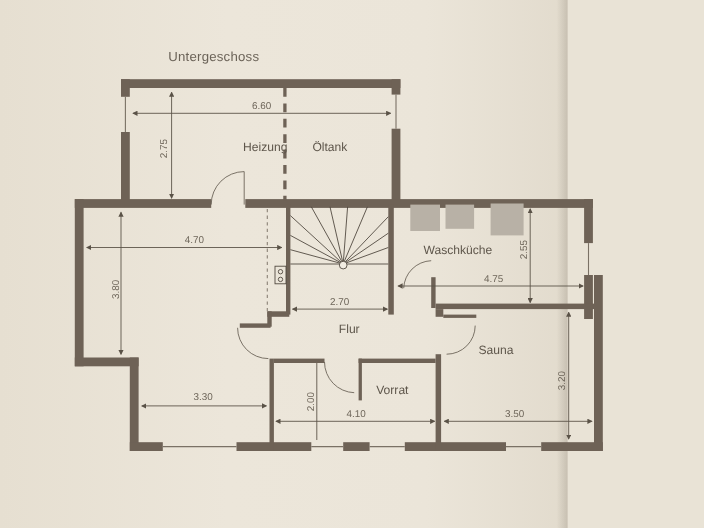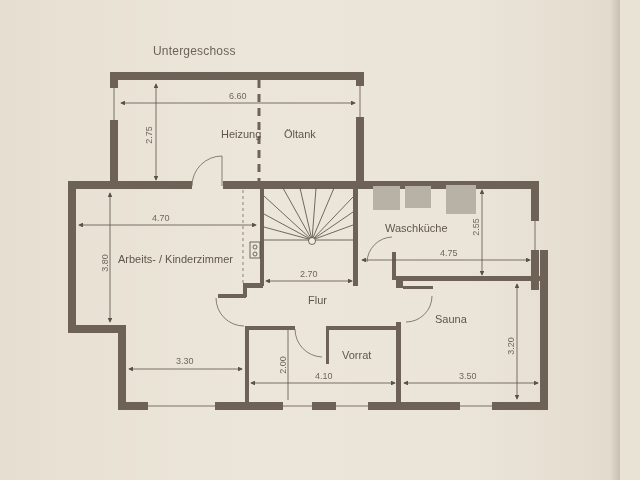--- a/index.html
+++ b/index.html
@@ -1,17 +1,17 @@
 <!DOCTYPE html>
 <html><head>
   <meta charset="utf-8">
   <style>
     html, body { margin:0; padding:0; }
     body { width:640px; height:480px; overflow:hidden; background:#e9e3d6; font-family:"Liberation Sans", sans-serif; }
-    .page { position:relative; width:620px; height:480px; background:linear-gradient(90deg,#e6dfd1 0%,#ece6da 40%,#ebe5d9 75%,#e2dbcd 100%); }
+    .page { position:relative; width:516px; height:480px; background:linear-gradient(90deg,#e6dfd1 0%,#ece6da 40%,#ebe5d9 75%,#e2dbcd 100%); }
     .edge { position:absolute; right:0; top:0; width:10px; height:480px; background:linear-gradient(90deg,rgba(0,0,0,0),rgba(120,110,95,0.25)); }
     svg { position:absolute; left:0; top:0; }
     .title { position:absolute; left:153px; top:44px; font-size:12px; color:#6b6358; letter-spacing:0.2px; }
     .lbl { position:absolute; font-size:11px; color:#5e564b; white-space:nowrap; }
     .dim { position:absolute; font-size:9px; color:#6f675b; white-space:nowrap; }
     .vert { transform:rotate(-90deg); transform-origin:center; }
   </style>
 </head>
 <body>
 
@@ -131,28 +131,27 @@
       <line x1="517" y1="284" x2="517" y2="399"></line>
     </g>
     <line x1="288" y1="330" x2="288" y2="400" stroke="#5a5247" stroke-width="0.8"></line>
   </svg>
 
   <div class="title">Untergeschoss</div>
 
   <div class="lbl" style="left:187px;top:128px;padding-left:34px;">Heizung</div>
   <div class="lbl" style="left:284px;top:128px;">Öltank</div>
   <div class="lbl" style="left:385px;top:222px;">Waschküche</div>
-  <div class="lbl" style="left:118px;top:253px;">Arbeits- / Kinderzimmer</div>
   <div class="lbl" style="left:308px;top:294px;">Flur</div>
   <div class="lbl" style="left:435px;top:313px;">Sauna</div>
   <div class="lbl" style="left:342px;top:349px;">Vorrat</div>
 
   <div class="dim" style="left:229px;top:91px;">6.60</div>
   <div class="dim vert" style="left:140px;top:130px;">2.75</div>
-  <div class="dim" style="left:152px;top:213px;text-align:right;">4.70</div>
+  <div class="dim" style="left:168px;top:213px;text-align:right;">4.70</div>
   <div class="dim vert" style="left:96px;top:258px;">3.80</div>
   <div class="dim" style="left:300px;top:269px;">2.70</div>
   <div class="dim" style="left:440px;top:248px;">4.75</div>
   <div class="dim vert" style="left:467px;top:222px;">2.55</div>
   <div class="dim" style="left:176px;top:356px;text-align:right;">3.30</div>
   <div class="dim" style="left:315px;top:371px;">4.10</div>
   <div class="dim vert" style="left:274px;top:360px;">2.00</div>
   <div class="dim" style="left:459px;top:371px;">3.50</div>
   <div class="dim vert" style="left:502px;top:341px;">3.20</div>
 </div>

